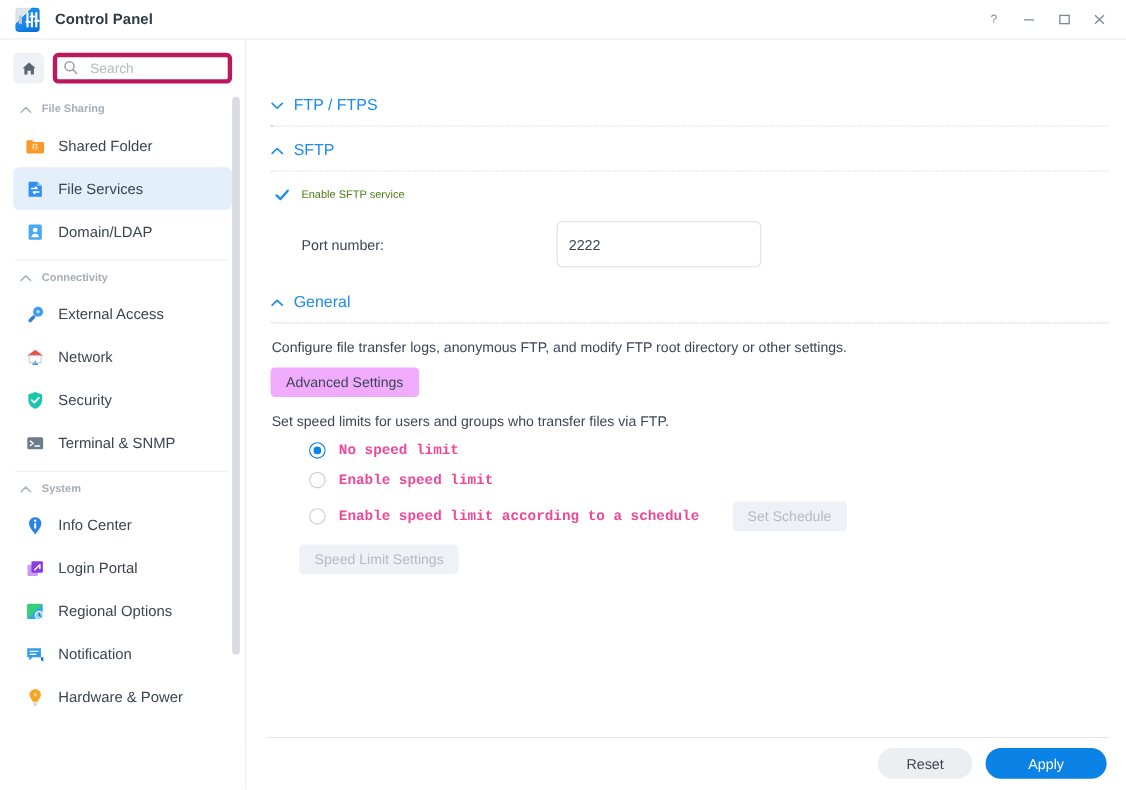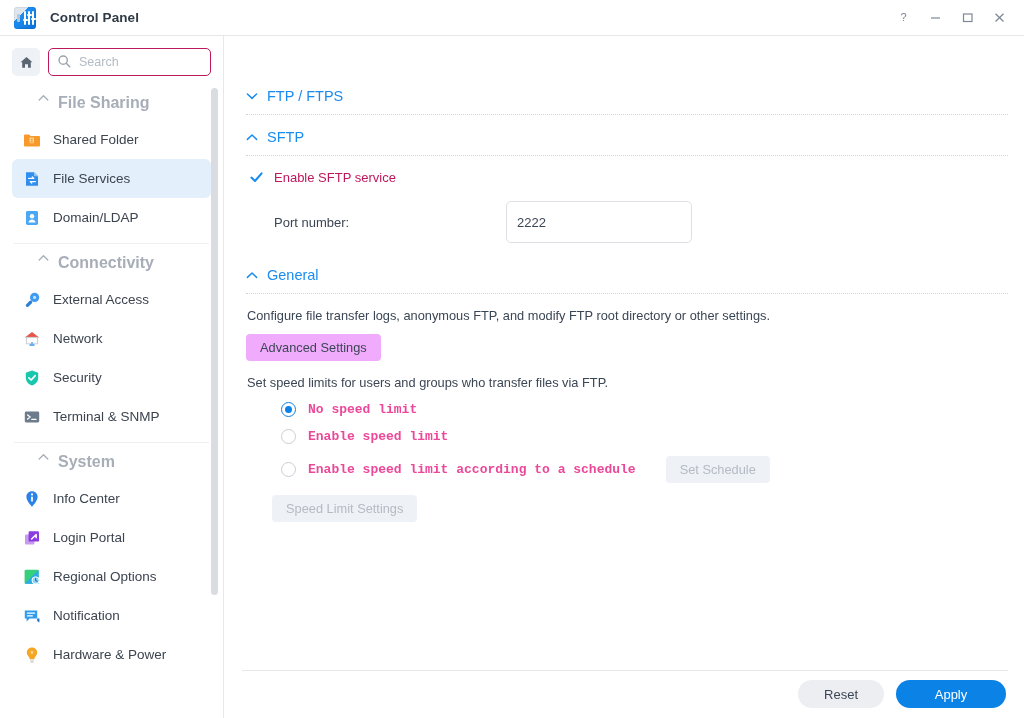--- a/index.html
+++ b/index.html
@@ -39,29 +39,29 @@
 
   
   .sidebar {
     position:absolute; top:36px; left:0; width:224px; bottom:0;
     background:#ffffff; border-right:1px solid #e6e8eb; overflow:hidden;
   }
   .side-top { display:flex; align-items:center; padding:12px 12px 8px 12px; gap:8px; }
   .home-btn { width:28px; height:28px; border-radius:5px; background:#eef1f6;
     display:flex; align-items:center; justify-content:center; flex:0 0 auto; }
   .search-wrap { position:relative; flex:1; }
-  .search-box { width:100%; height:28px; border:1px solid #be185d; border-radius:5px;
+  .search-box { width:100%; height:28px; border:4px solid #be185d; border-radius:5px;
     background:#fff; padding:0 8px 0 30px; font-size:12.5px; color:#333;
     font-family:"Liberation Sans", sans-serif; outline:none; }
   .search-box::placeholder { color:#b3bbc4; }
   .search-ico { position:absolute; left:9px; top:6px; pointer-events:none; }
 
   .nav { position:absolute; top:48px; left:0; right:0; bottom:0; overflow:hidden; }
-  .sec-head { display:flex; gap:9px; padding:10px 0 8px 18px;
-    font-size:16px; font-weight:bold; color:#a7aeb7;margin-left:20px; }
+  .sec-head { display:flex; align-items:center; gap:9px; padding:10px 0 8px 18px;
+    font-size:10px; font-weight:bold; color:#a7aeb7; }
   .nav-item { display:flex; align-items:center; gap:11px; height:39px; margin:0 12px;
     padding-left:10px; border-radius:6px; color:#3c4450; font-size:13.5px; cursor:default; }
   .nav-item.active { background:#e3f0fb; }
   .nav-ico { width:20px; height:20px; flex:0 0 auto; display:block; }
   .divider { height:1px; background:#edeff2; margin:6px 14px 0 14px; }
 
   
   .sb-track { position:absolute; right:5px; top:52px; bottom:0; width:7px; }
   .sb-thumb { position:absolute; top:0; left:0; width:7px; height:507px; border-radius:4px; background:#d9dce0; }
 
@@ -78,21 +78,21 @@
     transform:rotate(45deg); }
 
   .content { position:absolute; top:38px; left:0; right:0; bottom:48px; padding:0 16px 0 22px; }
 
   .sec-title { display:flex; align-items:center; gap:9px; color:#1a8cf0; font-size:14.5px; padding:14px 0 10px 0; }
   .dotted { height:1px; border-top:1px dotted #cfd5dc; margin:0 0 0 0; }
 
   .row { display:flex; align-items:center; }
   .chk-row { padding:14px 0 0 3px; }
   .chk { width:15px; height:15px; position:relative; margin-right:10px; flex:0 0 auto; }
-  .chk-label { font-size:13px; color:#be185d; }
+  .chk-label { font-size:10px; color:#4d7c0f; }
   .field-row { padding:16px 0 0 0; align-items:center; }
   .field-label { font-size:13px; color:#3b4654; width:260px; padding-left:28px; }
   .port-input { width:186px; height:42px; border:1px solid #dde1e6; border-radius:5px;
     padding:0 10px; font-size:13px; color:#3b4654; font-family:"Liberation Sans", sans-serif; outline:none; }
 
   .para { font-size:12.8px; color:#3b4654; padding:14px 0 0 1px; }
   .btn { height:27px; border:0; border-radius:4px; font-size:12.8px;
     font-family:"Liberation Sans", sans-serif; padding:0 14px; cursor:default; }
   .btn-plain { background:#f0abfc; color:#3b4654; }
   .btn-disabled { background:#eef1f5; color:#b4bbc4; }

